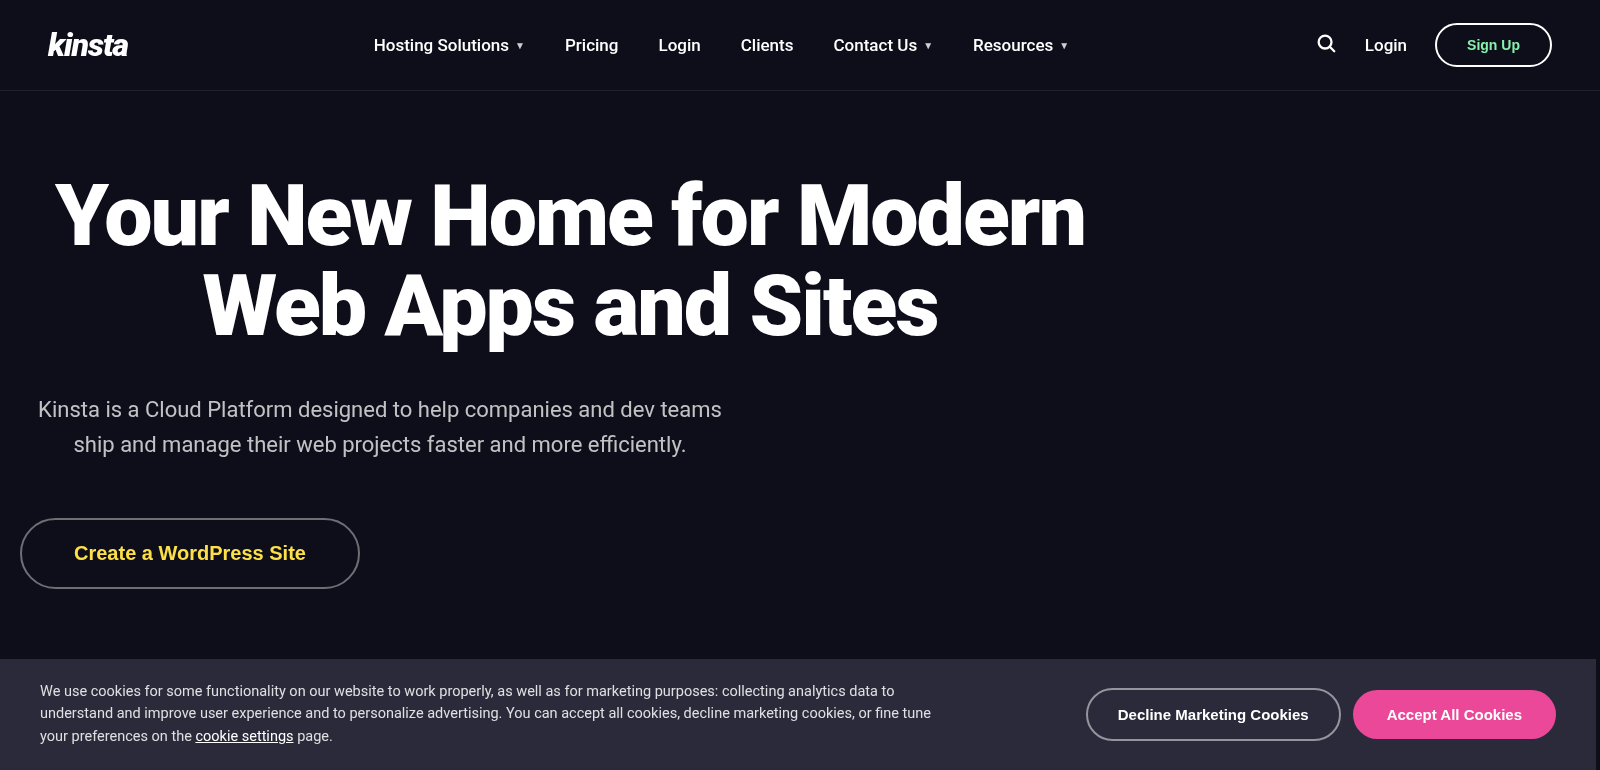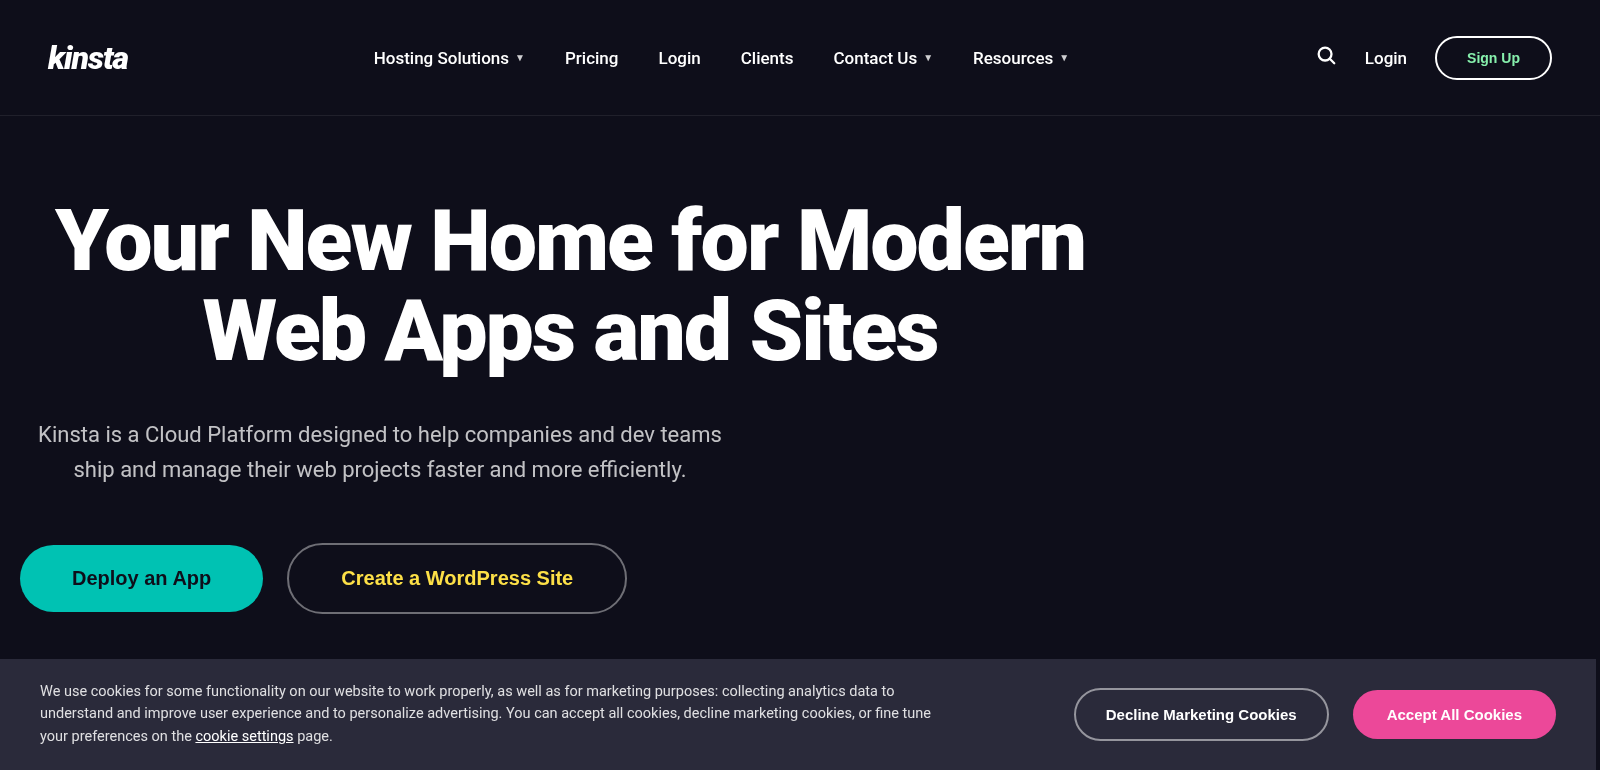--- a/index.html
+++ b/index.html
@@ -13,21 +13,21 @@
       overflow: hidden;
       position: relative;
     }
 
     
     .navbar {
       display: flex;
       align-items: center;
       justify-content: space-between;
       padding: 0 48px;
-      height: 116px;
+      height: 91px;
       background-color: #0e0e1a;
       border-bottom: 1px solid rgba(255,255,255,0.08);
       position: relative;
       z-index: 10;
     }
 
     .logo {
       font-size: 32px;
       font-weight: 900;
       color: #ffffff;
@@ -168,21 +168,21 @@
       max-width: 900px;
     }
 
     .cookie-text a {
       color: #ffffff;
       text-decoration: underline;
     }
 
     .cookie-buttons {
       display: flex;
-      gap: 24px;
+      gap: 12px;
       flex-shrink: 0;
       align-items: center;
     }
 
     .btn-decline {
       background: transparent;
       color: #ffffff;
       border: 2px solid rgba(255,255,255,0.5);
       padding: 16px 30px;
       border-radius: 50px;
@@ -255,21 +255,20 @@
     </span>
     <a href="#" class="login-link">Login</a>
     <button class="signup-btn">Sign Up</button>
   </div>
 </nav>
 
 <section class="hero">
   <h1 class="hero-title">Your New Home for Modern Web Apps and Sites</h1>
   <p class="hero-subtitle">Kinsta is a Cloud Platform designed to help companies and dev teams ship and manage their web projects faster and more efficiently.</p>
   <div class="hero-buttons">
-    <button class="btn-deploy">Deploy an App</button>
     <button class="btn-wordpress">Create a WordPress Site</button>
   </div>
 </section>
 
 <div class="cookie-banner">
   <p class="cookie-text">
     <span>We use cookies for some functionality on our website to work properly, as well as for marketing purposes: collecting analytics data to understand and improve user experience and to personalize advertising. You can accept all cookies, decline marketing cookies, or fine tune your preferences on the </span><a href="#">cookie settings</a><span> page.</span>
   </p>
   <div class="cookie-buttons">
     <button class="btn-decline">Decline Marketing Cookies</button>

